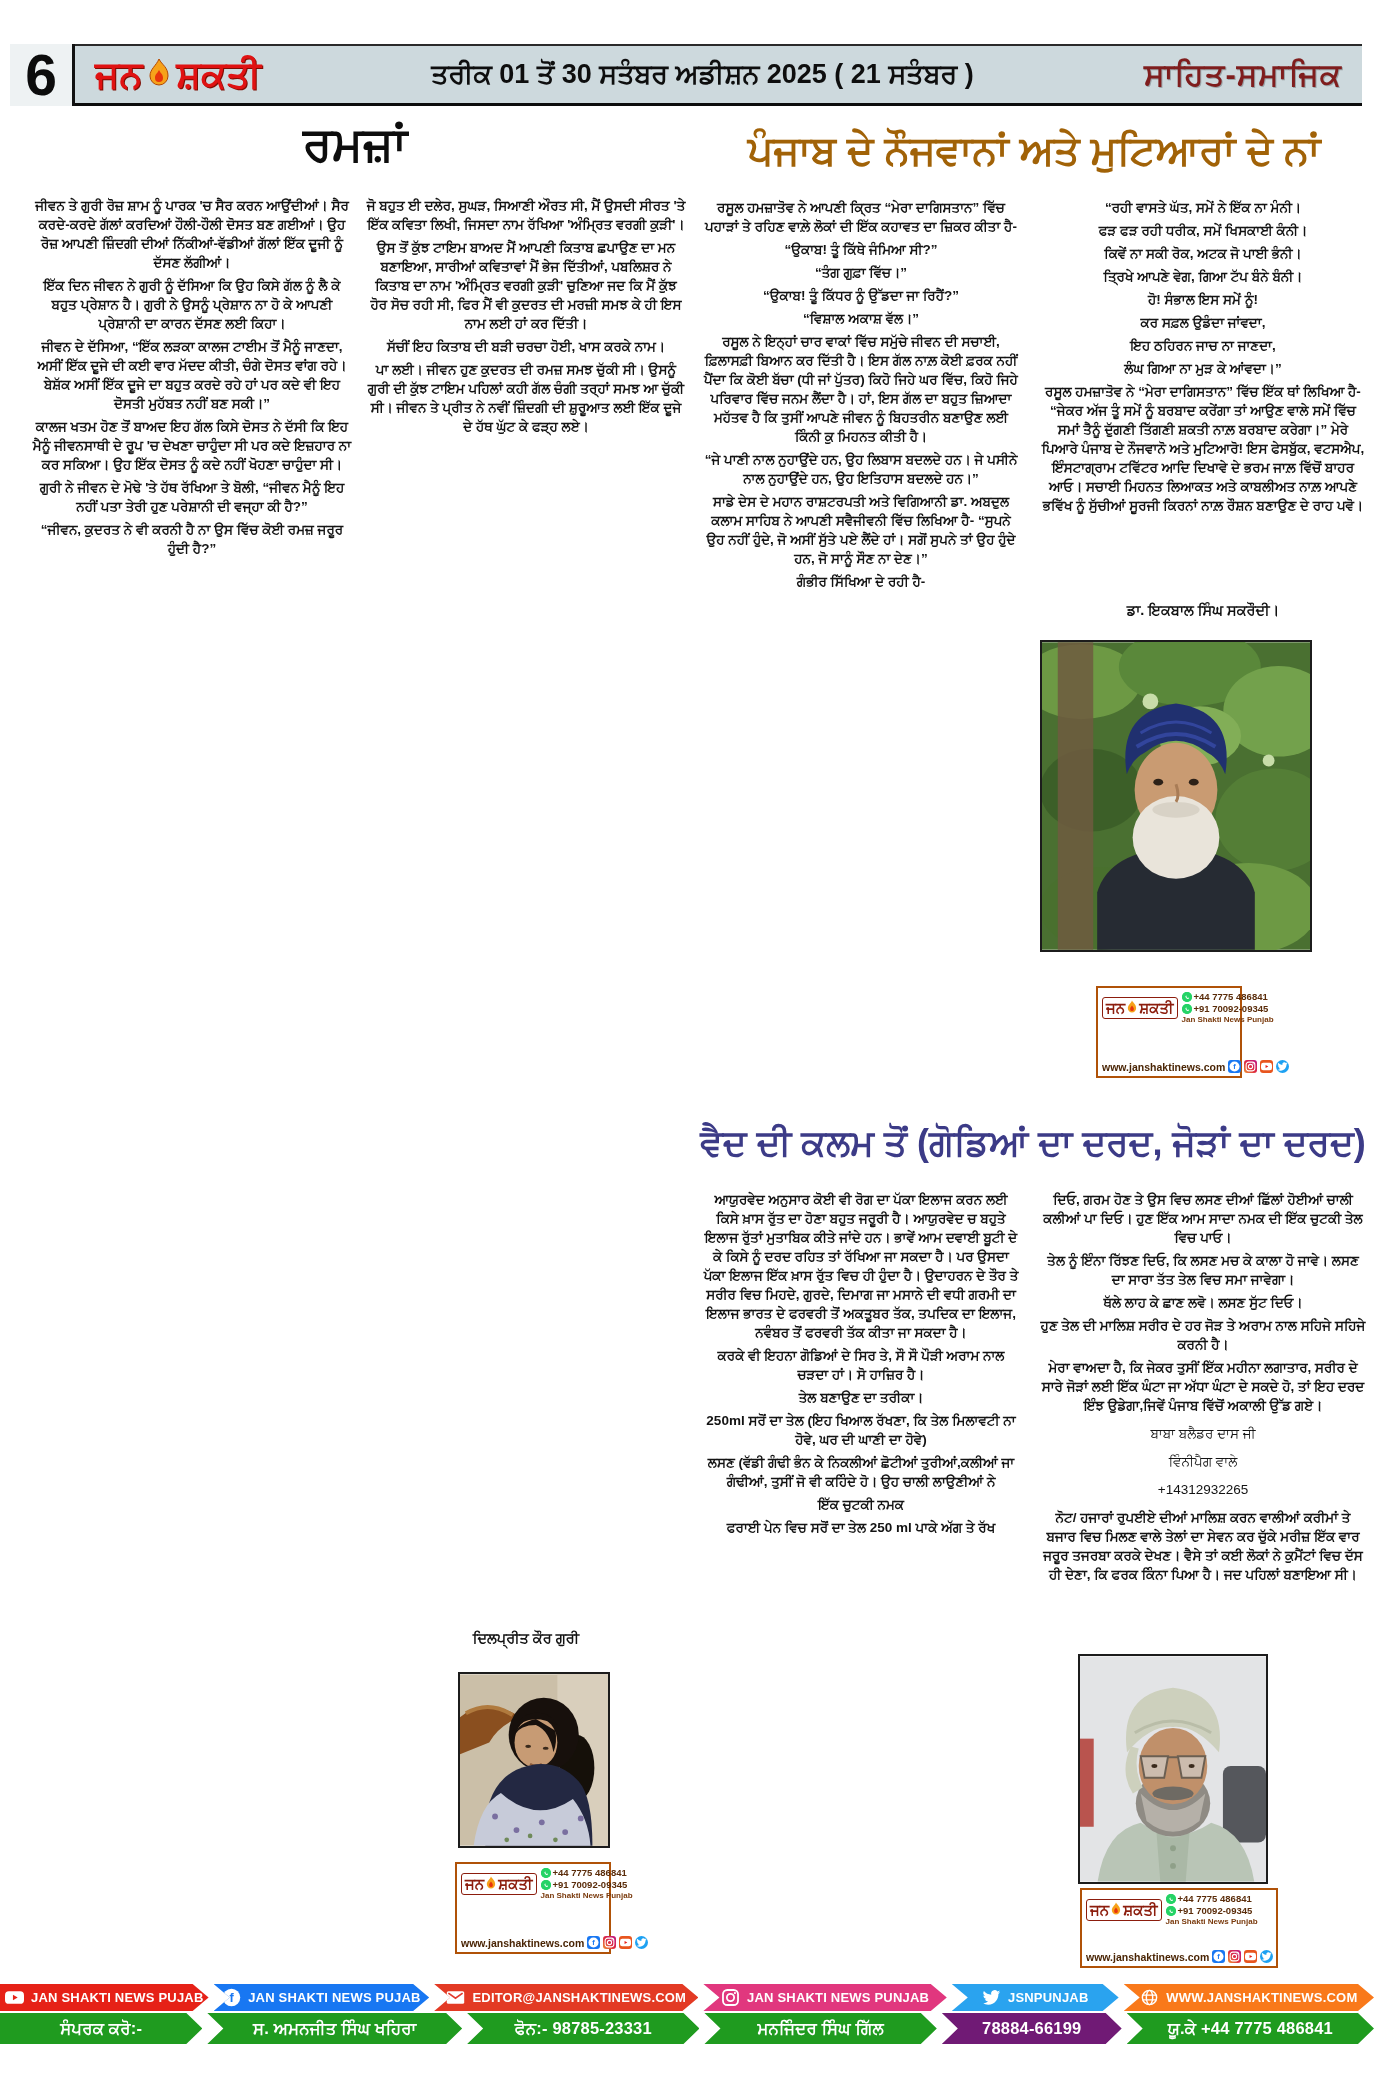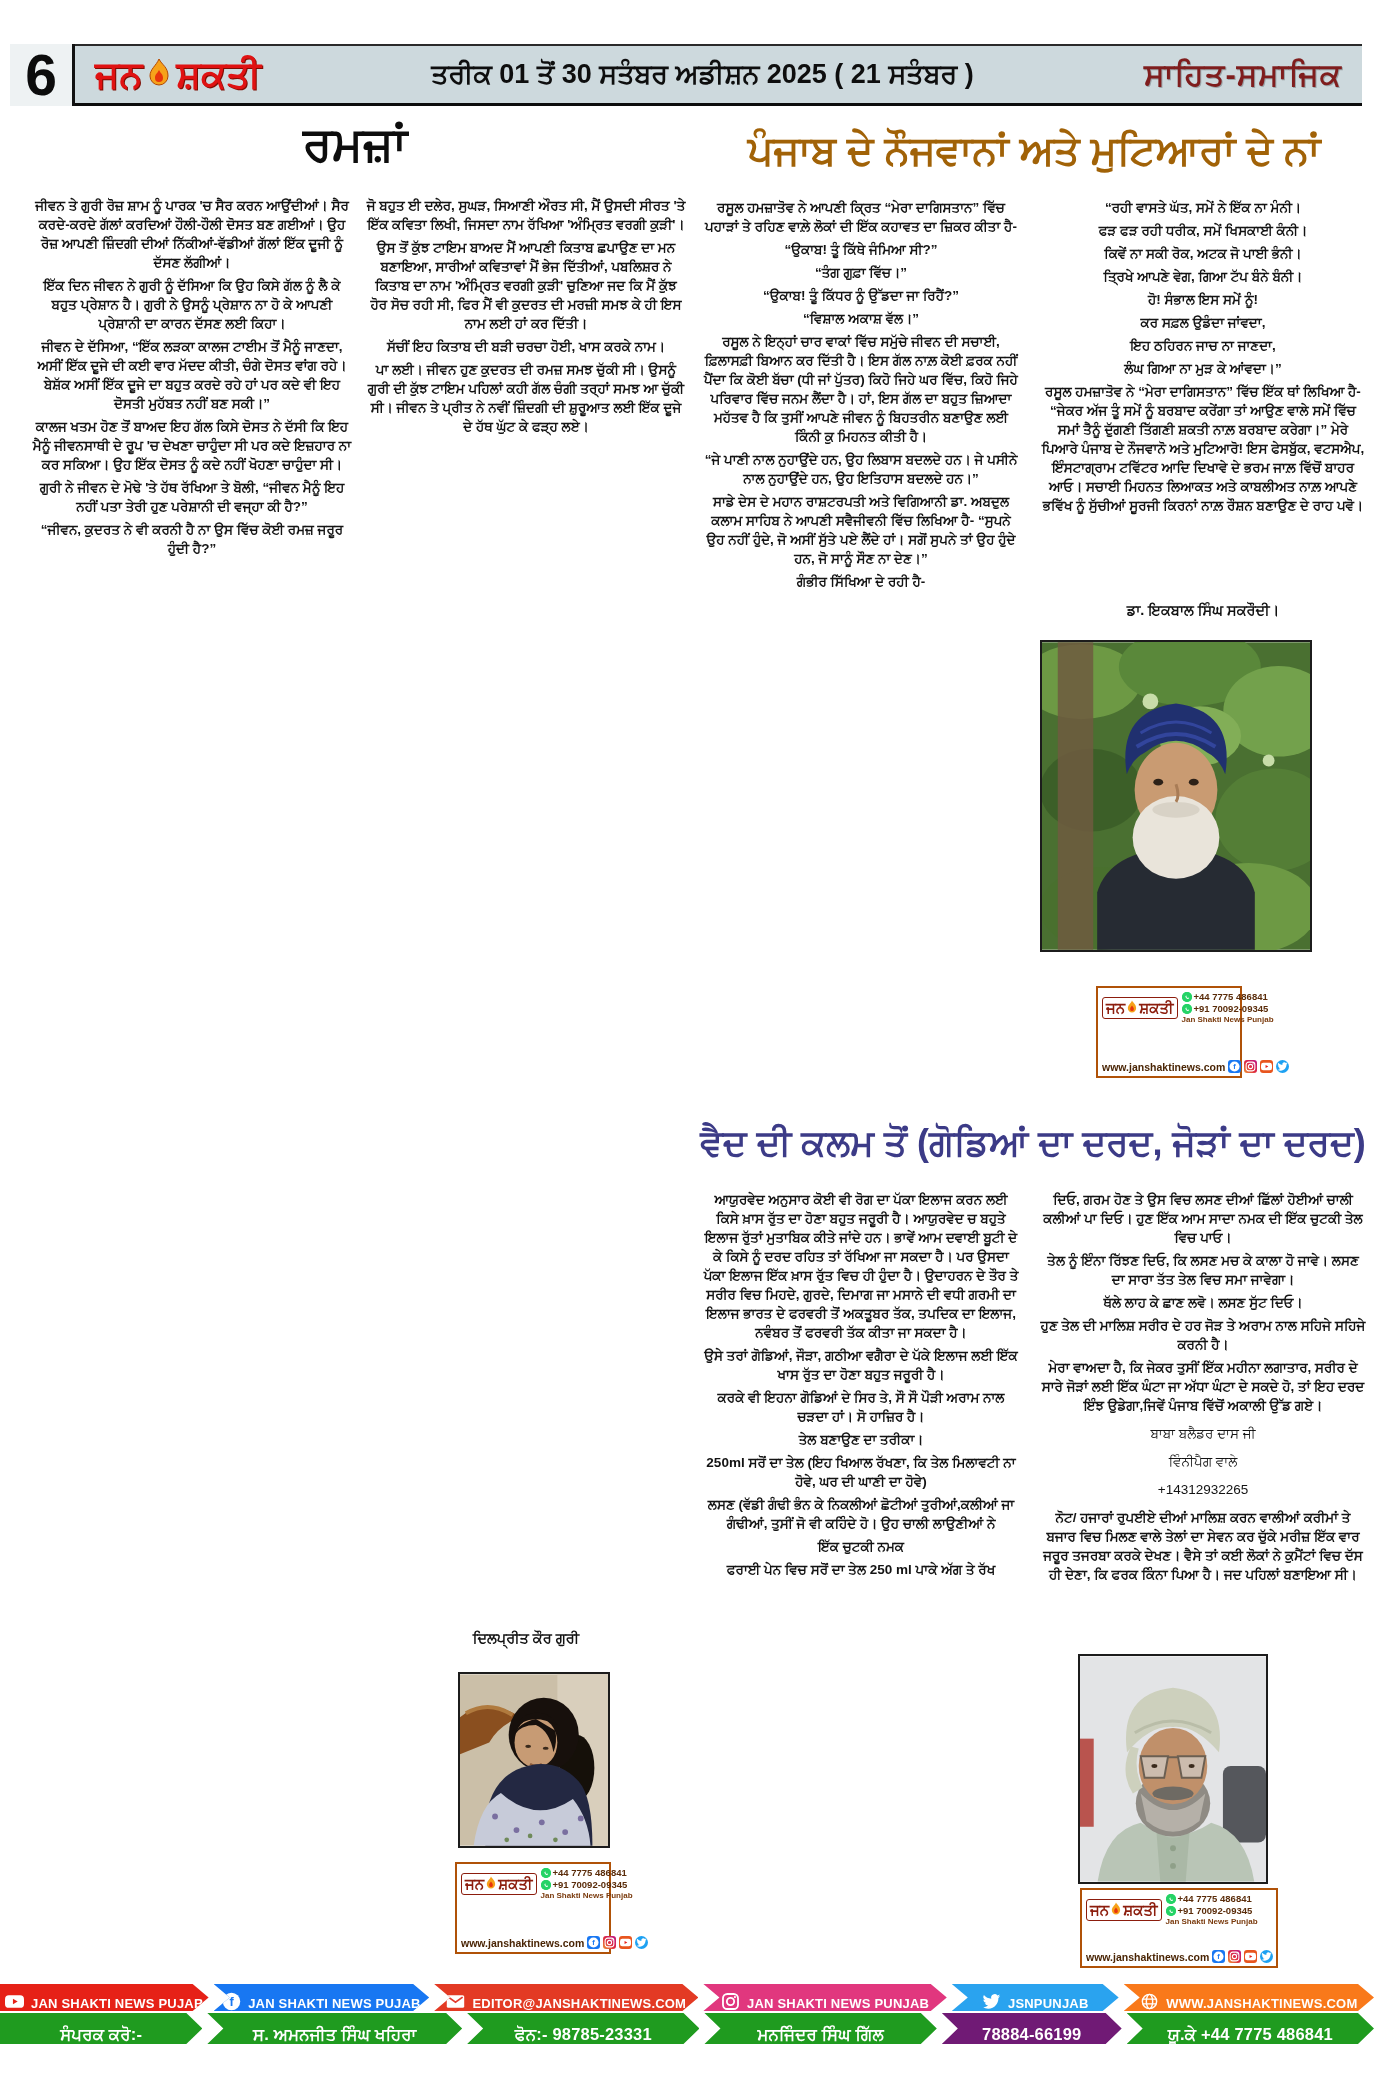--- a/index.html
+++ b/index.html
@@ -50,21 +50,21 @@
   .promo-site{font-size:10.5px;font-weight:800;color:#4a2505;white-space:nowrap;flex:1;}
   .pi{width:13px;height:13px;border-radius:3px;display:inline-flex;align-items:center;justify-content:center;flex:0 0 auto;}
   .pi svg{width:11px;height:11px;}
   .pi-fb{background:#1877f2;}
   .pi-ig{background:linear-gradient(45deg,#f09433,#dc2743,#bc1888);}
   .pi-yt{background:#e8551e;}
   .pi-tw{background:#1da1f2;border-radius:50%;}
 
   
   .ribbon-row{position:absolute;left:0;width:1374px;display:flex;gap:5px;}
-  .seg{display:flex;align-items:flex-end;justify-content:center;gap:7px;color:#fff;
+  .seg{display:flex;align-items:center;justify-content:center;gap:7px;color:#fff;
        clip-path:polygon(0 0, calc(100% - 16px) 0, 100% 50%, calc(100% - 16px) 100%, 0 100%, 16px 50%);}
   .seg.first{clip-path:polygon(0 0, calc(100% - 16px) 0, 100% 50%, calc(100% - 16px) 100%, 0 100%);}
   .seg .ic{width:19px;height:19px;display:inline-flex;align-items:center;justify-content:center;flex:0 0 auto;}
   .seg .ic svg{width:19px;height:19px;}
   .seg .lbl{font-size:13px;font-weight:800;letter-spacing:.2px;white-space:nowrap;}
   .seg.green .lbl{font-size:16.5px;}
 </style>
 </head>
 <body>
 
@@ -316,21 +316,20 @@
             <path d="M23 5.1c-.8.4-1.7.7-2.6.8a4.6 4.6 0 0 0 2-2.6c-.9.5-1.9.9-2.9 1.1a4.5 4.5 0 0 0-7.8 4.1A12.8 12.8 0 0 1 2.4 3.9a4.5 4.5 0 0 0 1.4 6 4.4 4.4 0 0 1-2-.5v.1a4.5 4.5 0 0 0 3.6 4.4 4.6 4.6 0 0 1-2 .1 4.5 4.5 0 0 0 4.2 3.1A9.1 9.1 0 0 1 1 19.1a12.8 12.8 0 0 0 6.9 2c8.3 0 12.8-6.9 12.8-12.8v-.6A9 9 0 0 0 23 5.1z"></path>
           </svg>
         </span>
     </div>
   </div>
 
   <div class="abs h-navy" style="left:694px;top:1122px;width:678px;color:#3c3b87;">ਵੈਦ ਦੀ ਕਲਮ ਤੋਂ (ਗੋਡਿਆਂ ਦਾ ਦਰਦ, ਜੋੜਾਂ ਦਾ ਦਰਦ)</div>
 
   <div class="abs body-text" style="left:702px;top:1190px;width:318px;height:776px;">
       <p>ਆਯੁਰਵੇਦ ਅਨੁਸਾਰ ਕੋਈ ਵੀ ਰੋਗ ਦਾ ਪੱਕਾ ਇਲਾਜ ਕਰਨ ਲਈ ਕਿਸੇ ਖ਼ਾਸ ਰੁੱਤ ਦਾ ਹੋਣਾ ਬਹੁਤ ਜਰੂਰੀ ਹੈ। ਆਯੁਰਵੇਦ ਚ ਬਹੁਤੇ ਇਲਾਜ ਰੁੱਤਾਂ ਮੁਤਾਬਿਕ ਕੀਤੇ ਜਾਂਦੇ ਹਨ। ਭਾਵੇਂ ਆਮ ਦਵਾਈ ਬੂਟੀ ਦੇ ਕੇ ਕਿਸੇ ਨੂੰ ਦਰਦ ਰਹਿਤ ਤਾਂ ਰੱਖਿਆ ਜਾ ਸਕਦਾ ਹੈ। ਪਰ ਉਸਦਾ ਪੱਕਾ ਇਲਾਜ ਇੱਕ ਖ਼ਾਸ ਰੁੱਤ ਵਿਚ ਹੀ ਹੁੰਦਾ ਹੈ। ਉਦਾਹਰਨ ਦੇ ਤੌਰ ਤੇ ਸਰੀਰ ਵਿਚ ਮਿਹਦੇ, ਗੁਰਦੇ, ਦਿਮਾਗ ਜਾ ਮਸਾਨੇ ਦੀ ਵਧੀ ਗਰਮੀ ਦਾ ਇਲਾਜ ਭਾਰਤ ਦੇ ਫਰਵਰੀ ਤੋਂ ਅਕਤੂਬਰ ਤੱਕ, ਤਪਦਿਕ ਦਾ ਇਲਾਜ, ਨਵੰਬਰ ਤੋਂ ਫਰਵਰੀ ਤੱਕ ਕੀਤਾ ਜਾ ਸਕਦਾ ਹੈ।</p>
-      <p>ਉਸੇ ਤਰਾਂ ਗੋਡਿਆਂ, ਜੌੜਾ, ਗਠੀਆ ਵਗੈਰਾ ਦੇ ਪੱਕੇ ਇਲਾਜ ਲਈ ਇੱਕ ਖਾਸ ਰੁੱਤ ਦਾ ਹੋਣਾ ਬਹੁਤ ਜਰੂਰੀ ਹੈ।</p>
       <p>ਕਰਕੇ ਵੀ ਇਹਨਾ ਗੋਡਿਆਂ ਦੇ ਸਿਰ ਤੇ, ਸੌ ਸੌ ਪੌੜੀ ਅਰਾਮ ਨਾਲ ਚੜਦਾ ਹਾਂ। ਸੋ ਹਾਜ਼ਿਰ ਹੈ।</p>
       <p>ਤੇਲ ਬਣਾਉਣ ਦਾ ਤਰੀਕਾ।</p>
       <p>250ml ਸਰੋਂ ਦਾ ਤੇਲ (ਇਹ ਖਿਆਲ ਰੱਖਣਾ, ਕਿ ਤੇਲ ਮਿਲਾਵਟੀ ਨਾ ਹੋਵੇ, ਘਰ ਦੀ ਘਾਣੀ ਦਾ ਹੋਵੇ)</p>
       <p>ਲਸਣ (ਵੱਡੀ ਗੰਢੀ ਭੰਨ ਕੇ ਨਿਕਲੀਆਂ ਛੋਟੀਆਂ ਤੁਰੀਆਂ,ਕਲੀਆਂ ਜਾ ਗੰਢੀਆਂ, ਤੁਸੀਂ ਜੋ ਵੀ ਕਹਿੰਦੇ ਹੋ। ਉਹ ਚਾਲੀ ਲਾਉਣੀਆਂ ਨੇ</p>
       <p>ਇੱਕ ਚੁਟਕੀ ਨਮਕ</p>
       <p>ਫਰਾਈ ਪੇਨ ਵਿਚ ਸਰੋਂ ਦਾ ਤੇਲ 250 ml ਪਾਕੇ ਅੱਗ ਤੇ ਰੱਖ</p>
     </div>
 
   <div class="abs body-text" style="left:1040px;top:1190px;width:326px;height:462px;">
     <div>

